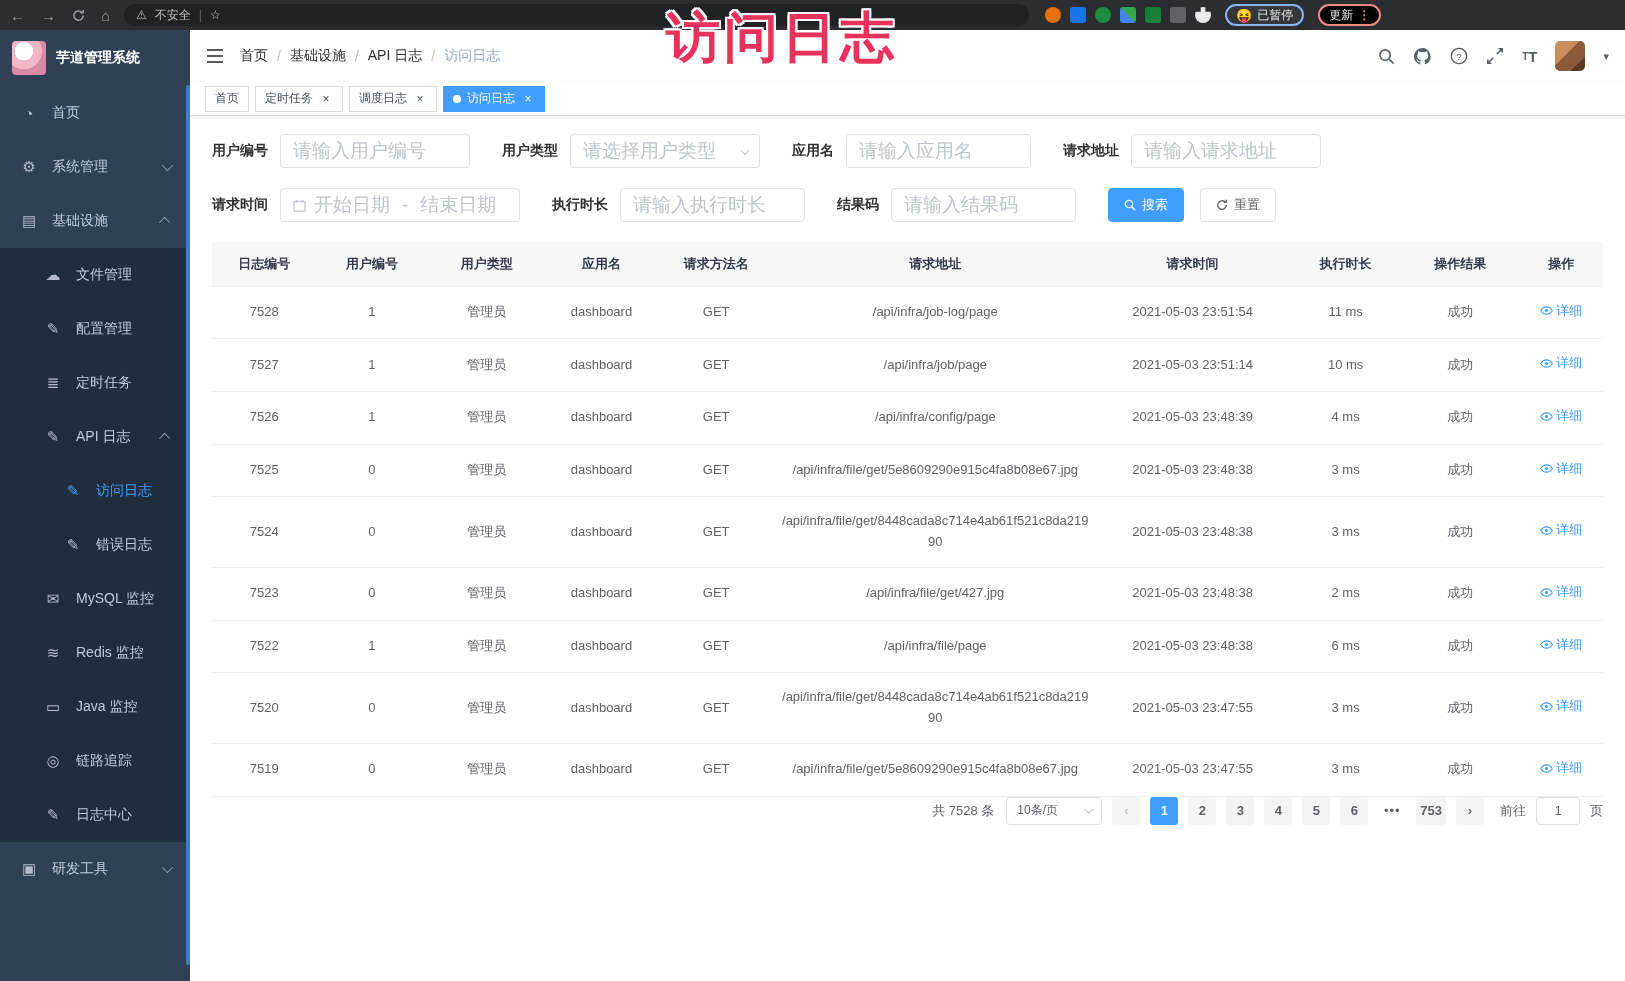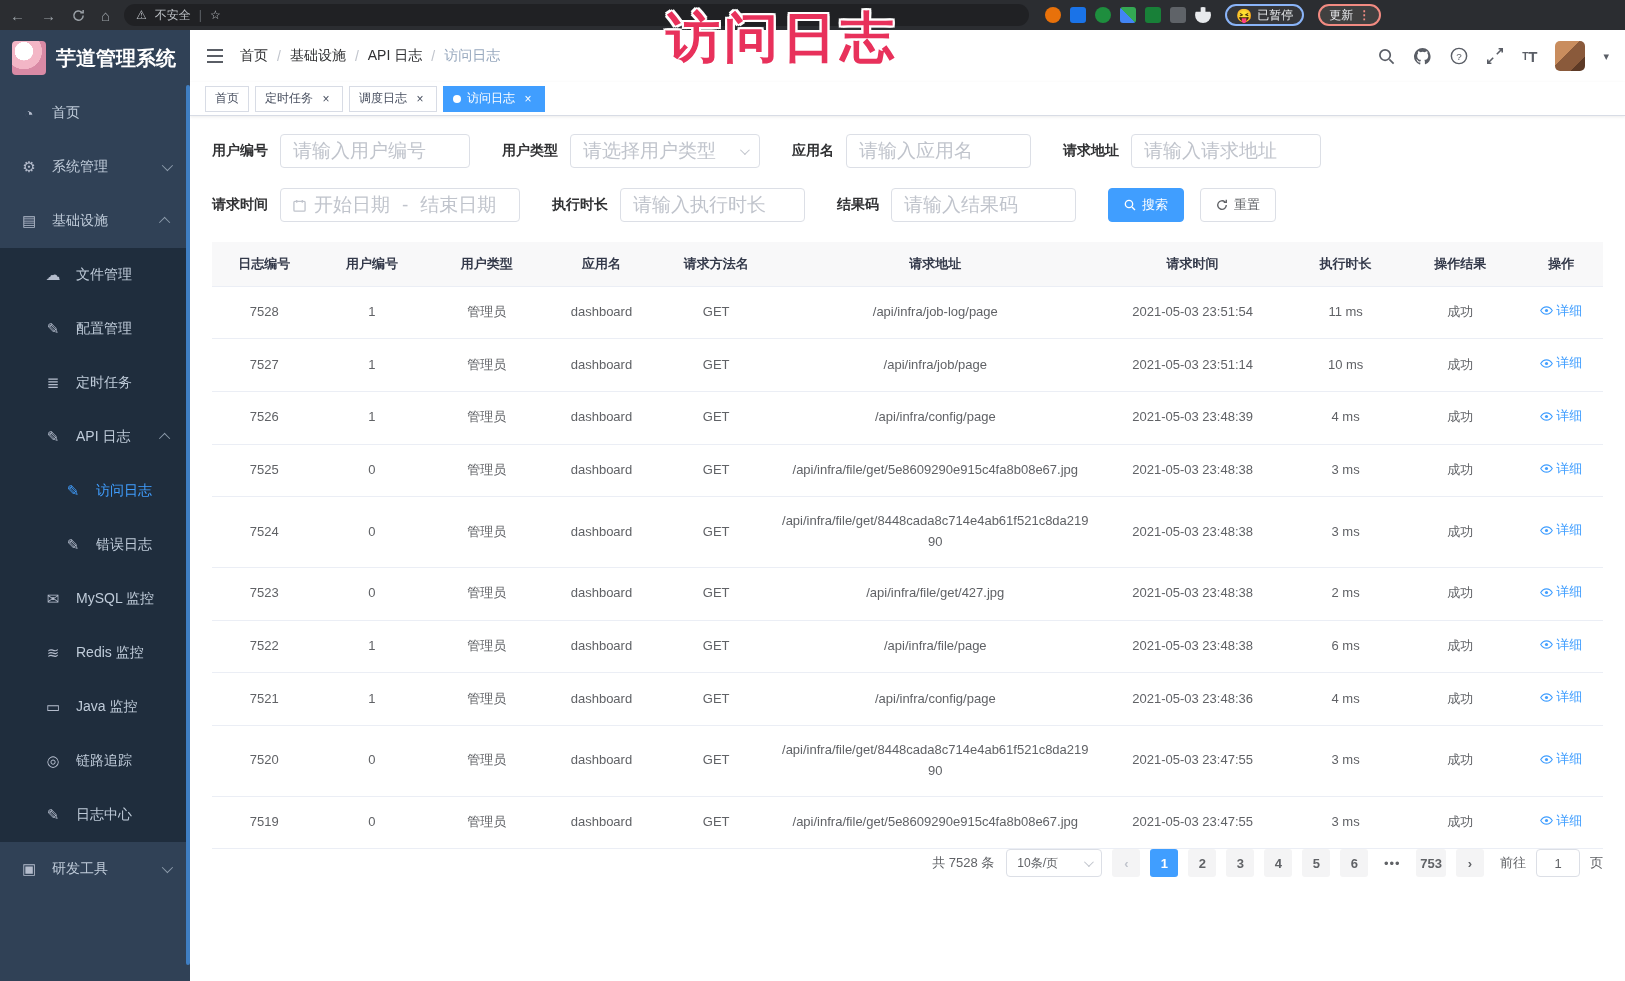--- a/index.html
+++ b/index.html
@@ -14,30 +14,30 @@
   .bnav span { cursor:pointer; }
   .url-bar { width:905px; height:22px; background:#202124; border-radius:12px;
     display:flex; align-items:center; padding:0 12px; gap:8px; color:#bdc1c6; font-size:12px; }
   .url-bar .sep { color:#5f6368; }
   .url-text { flex:1; letter-spacing:.2px; white-space:nowrap; overflow:hidden; }
   .ext-strip { display:flex; align-items:center; gap:9px; margin-left:2px; }
   .ext { width:16px; height:16px; border-radius:50%; display:inline-block; }
   .pill { display:flex; align-items:center; gap:5px; height:22px; padding:0 9px;
     border-radius:12px; font-size:12px; color:#e8eaed; }
   .pill.paused { border:2px solid #8ab4f8; background:#35363a; }
-  .pill.update { border:2px solid #f28b82; background:#404040; }
+  .pill.update { border:2px solid #f28b82; background:#000000; }
   .kebab { color:#f28b82; font-weight:bold; letter-spacing:0; }
 
   
   .app { display:flex; height:951px; }
   .sidebar { width:190px; background:#304156; color:#bfcbd9; flex:none; position:relative; }
   .logo-row { height:56px; display:flex; align-items:center; gap:10px; padding:0 12px; }
   .logo-img { width:34px; height:34px; border-radius:4px; flex:none;
     background:radial-gradient(circle at 35% 30%, #fff 0 28%, #f3b6c6 29% 55%, #d98aa5 56% 100%); }
-  .logo-title { color:#fff; font-size:20px; font-weight:bold; white-space:nowrap; }
+  .logo-title { color:#fff; font-size:14px; font-weight:bold; white-space:nowrap; }
   .nav { font-size:14px; }
   .nav-item { height:54px; display:flex; align-items:center; gap:14px; padding:0 16px 0 20px;
     cursor:pointer; position:relative; }
   .nav-item.sub { background:#1f2d3d; }
   .nav-item.depth1 { padding-left:44px; }
   .nav-item.depth2 { padding-left:64px; }
   .nav-item .nico { width:18px; text-align:center; font-size:15px; color:#b4bccc; flex:none; }
   .nav-item.active, .nav-item.active .nico { color:#409eff; }
   .nav-label { flex:1; white-space:nowrap; }
   .chev { width:8px; height:8px; border-right:1.6px solid #8c9bab; border-bottom:1.6px solid #8c9bab;
@@ -533,38 +533,20 @@
               <td>成功</td>
               <td><span class="detail-link">
                   <svg class="sicon" width="13" height="13" viewBox="0 0 18 12" style="display:inline-block;vertical-align:-2px">
                     <path d="M1 6s3-5 8-5 8 5 8 5-3 5-8 5-8-5-8-5z" fill="none" stroke="#409eff" stroke-width="1.5"></path>
                     <circle cx="9" cy="6" r="2.2" fill="#409eff"></circle>
                   </svg>
                   <span>详细</span>
                 </span></td>
             </tr>
             <tr>
-              <td>7521</td>
-              <td>1</td>
-              <td>管理员</td>
-              <td>dashboard</td>
-              <td>GET</td>
-              <td>/api/infra/config/page</td>
-              <td>2021-05-03 23:48:36</td>
-              <td>4 ms</td>
-              <td>成功</td>
-              <td><span class="detail-link">
-                  <svg class="sicon" width="13" height="13" viewBox="0 0 18 12" style="display:inline-block;vertical-align:-2px">
-                    <path d="M1 6s3-5 8-5 8 5 8 5-3 5-8 5-8-5-8-5z" fill="none" stroke="#409eff" stroke-width="1.5"></path>
-                    <circle cx="9" cy="6" r="2.2" fill="#409eff"></circle>
-                  </svg>
-                  <span>详细</span>
-                </span></td>
-            </tr>
-            <tr>
               <td>7520</td>
               <td>0</td>
               <td>管理员</td>
               <td>dashboard</td>
               <td>GET</td>
               <td>/api/infra/file/get/8448cada8c714e4ab61f521c8da21990</td>
               <td>2021-05-03 23:47:55</td>
               <td>3 ms</td>
               <td>成功</td>
               <td><span class="detail-link">

